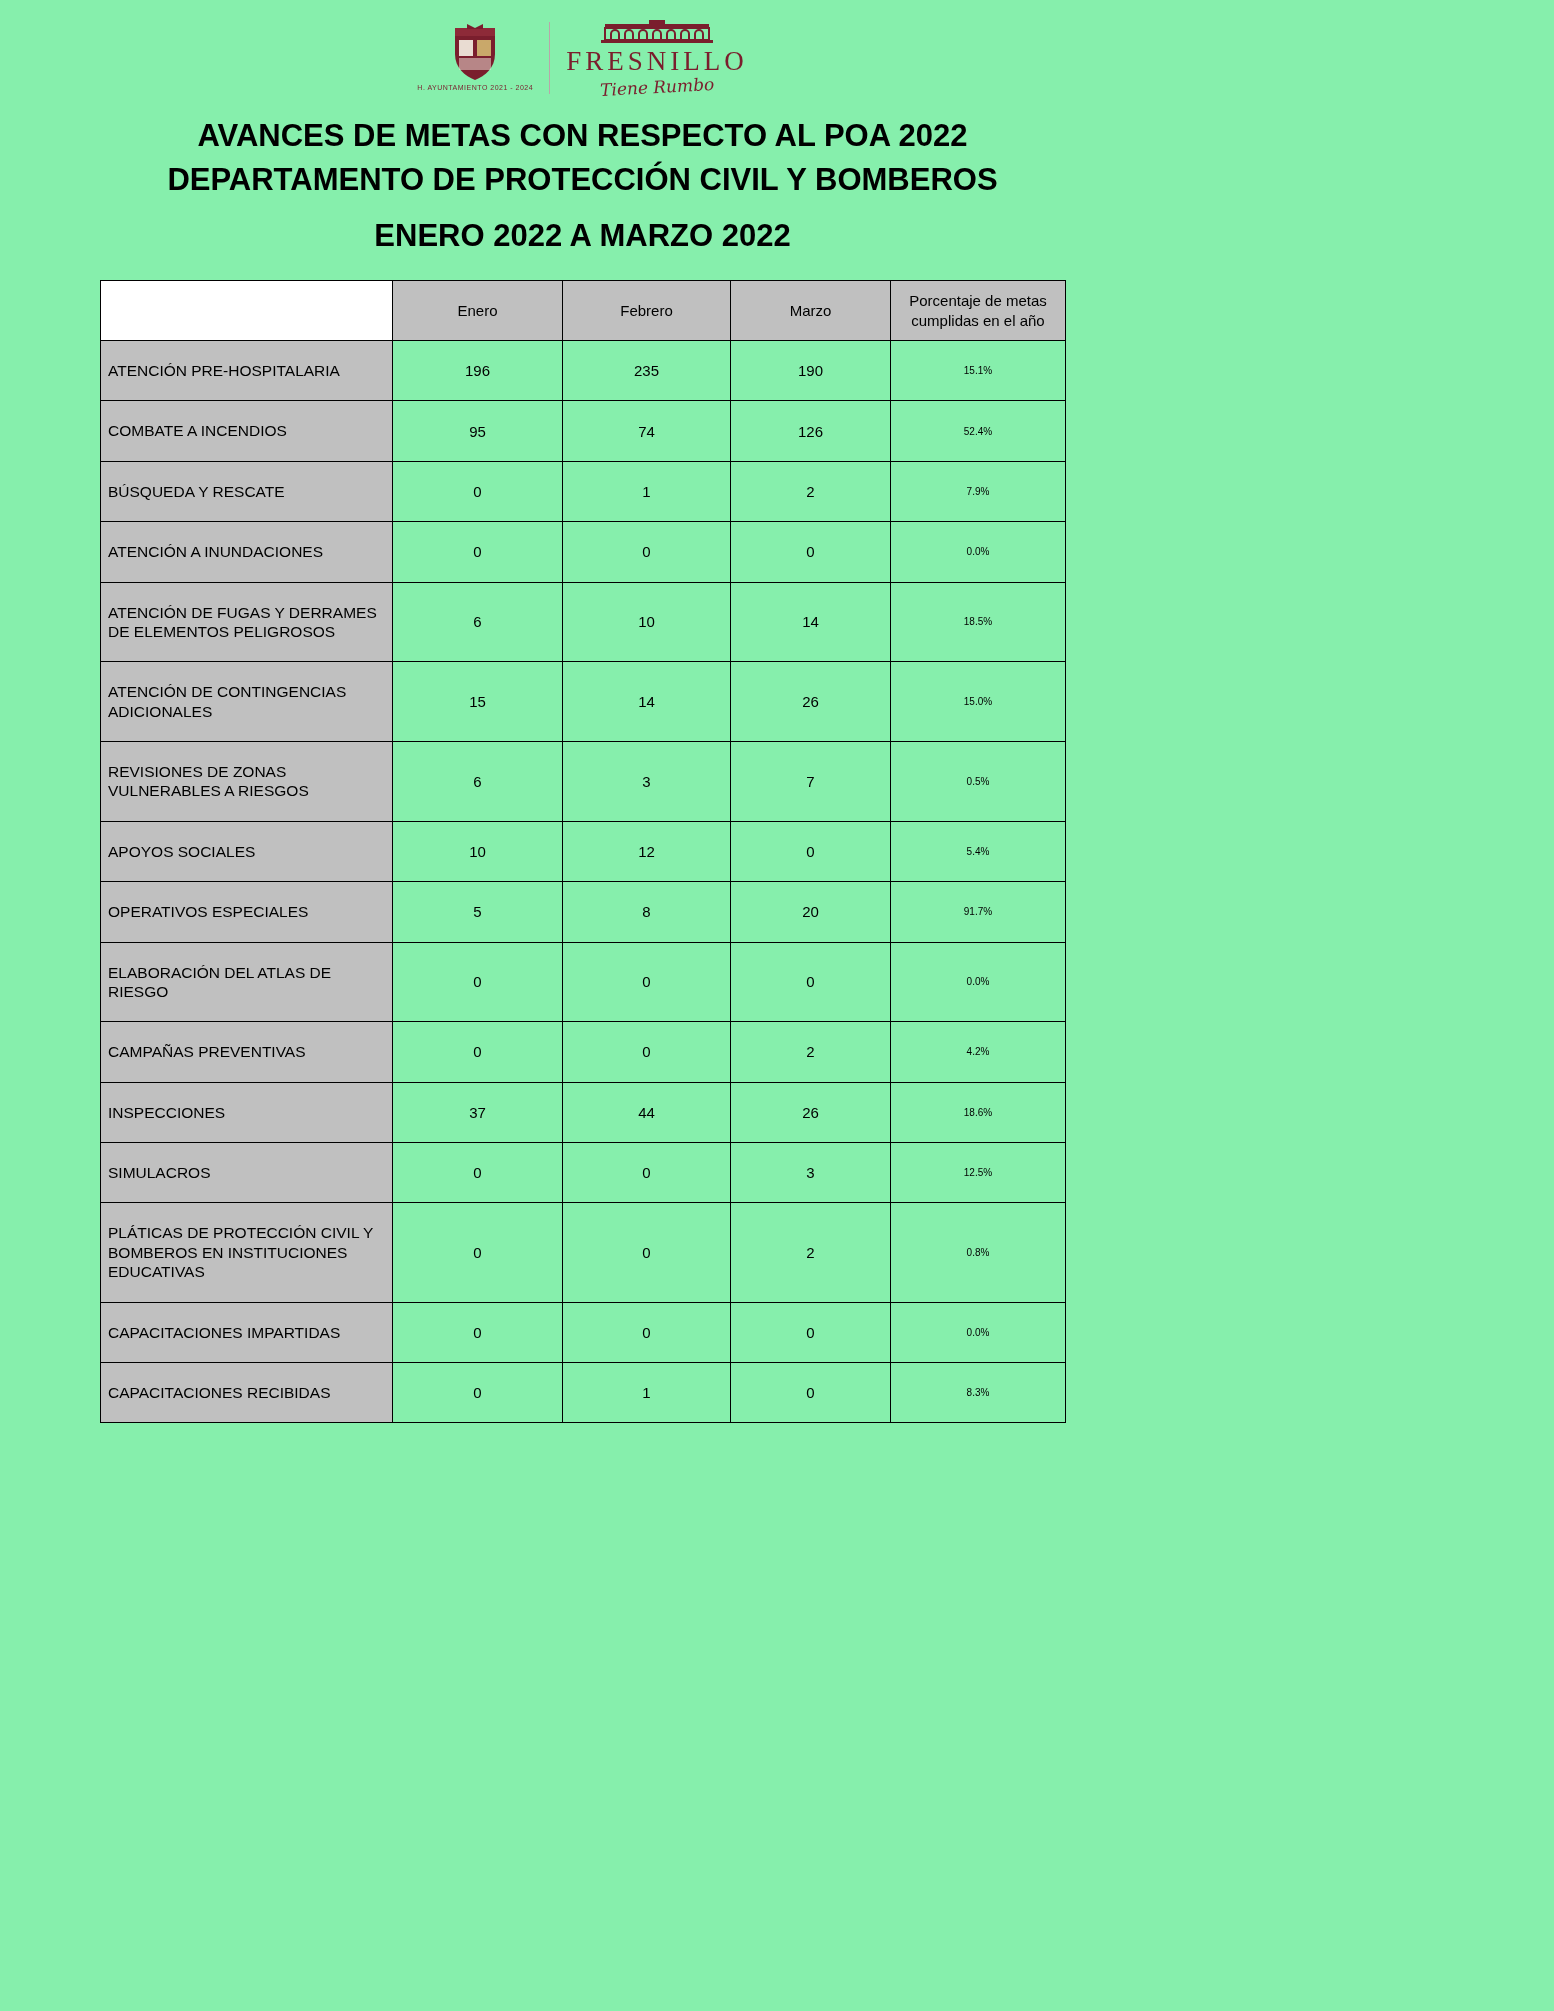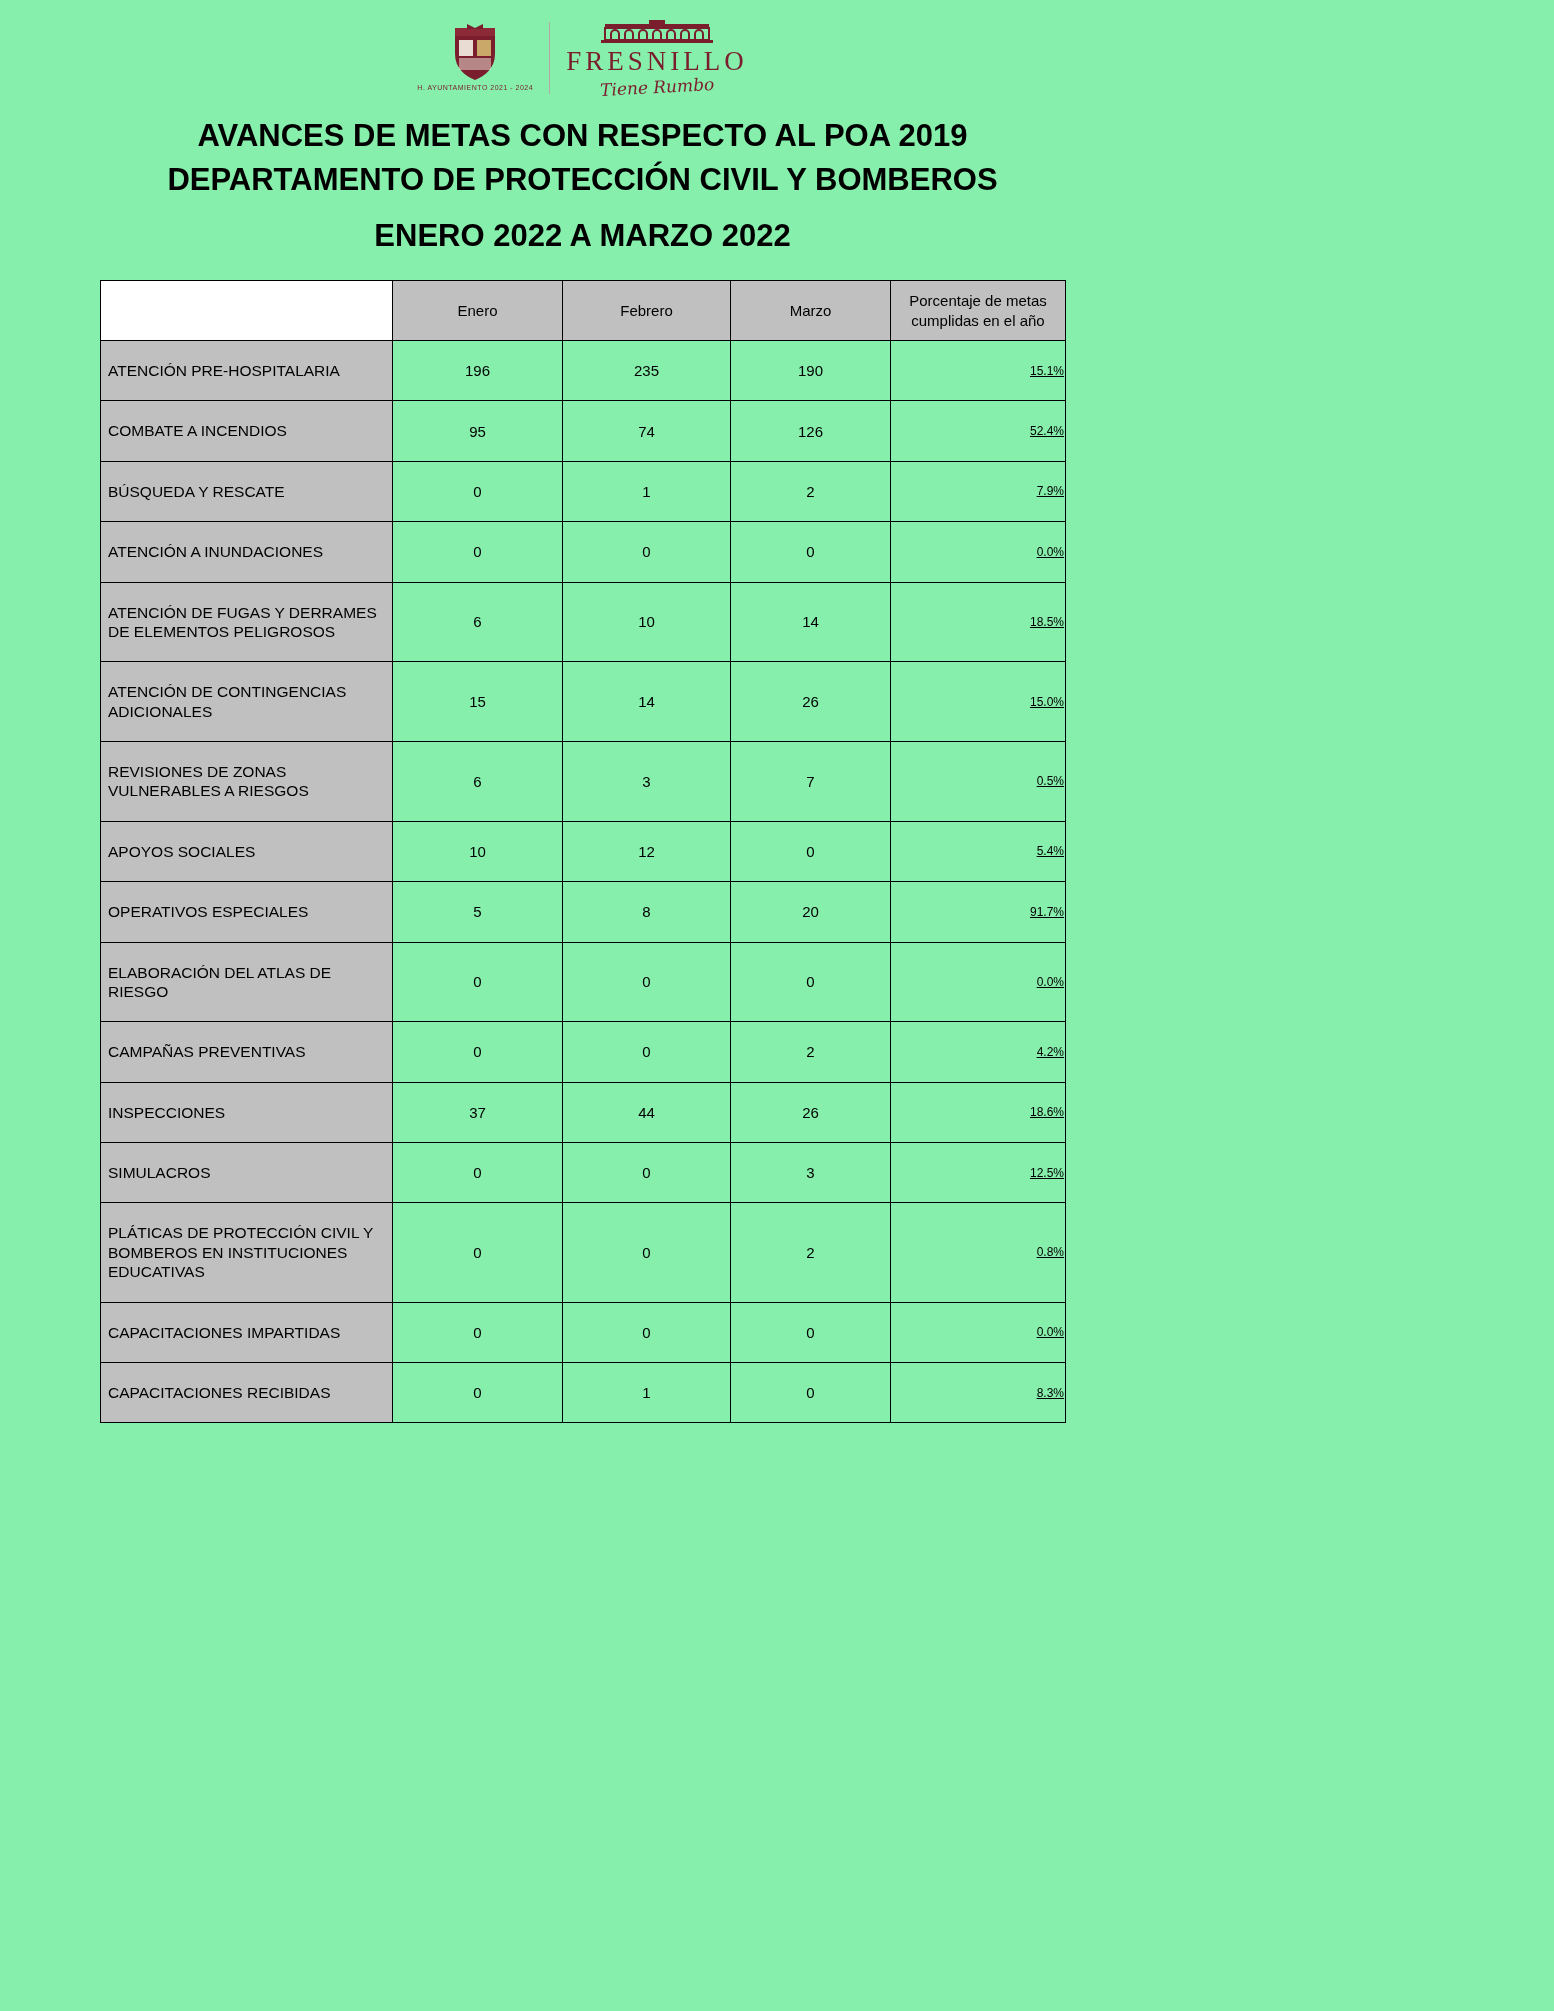--- a/index.html
+++ b/index.html
@@ -22,21 +22,21 @@
   .title-main { font-size:31px; font-weight:bold; line-height:1.42; margin:0 auto; max-width:940px; }
   .title-sub { font-size:31px; font-weight:bold; margin-top:16px; }
 
   
   table.report { border-collapse:collapse; margin-top:26px; table-layout:fixed; width:965px; }
   table.report td, table.report th { border:1px solid #000; font-weight:normal; }
   td.corner { border:none; background:#fff; }
   th.colhead { background:#c0c0c0; font-size:15px; text-align:center; vertical-align:middle; height:60px; padding:4px 8px; line-height:1.3; }
   th.rowlabel { background:#c0c0c0; font-size:15.5px; text-align:left; vertical-align:middle; padding:20px 7px; line-height:1.25; height:59px; }
   td.val { font-size:15px; font-weight:bold; text-align:center; vertical-align:middle; height:59px; }
-  td.pct { font-size:12px; font-weight:bold; text-align:right; vertical-align:middle;text-decoration:underline; }
+  td.pct { font-size:10px; font-weight:bold; text-align:center; vertical-align:middle; }
 </style>
 </head>
 <body>
 
 <div class="page">
   <div class="content">
 
     <div class="logo-row">
       <div class="crest-wrap">
         <svg width="52" height="58" viewBox="0 0 52 58">
@@ -57,21 +57,21 @@
           <path d="M14 20 v-6 a4 4 0 0 1 8 0 v6 M28 20 v-6 a4 4 0 0 1 8 0 v6 M42 20 v-6 a4 4 0 0 1 8 0 v6 M56 20 v-6 a4 4 0 0 1 8 0 v6 M70 20 v-6 a4 4 0 0 1 8 0 v6 M84 20 v-6 a4 4 0 0 1 8 0 v6 M98 20 v-6 a4 4 0 0 1 8 0 v6" fill="none" stroke="#7a1e2d" stroke-width="2"></path>
           <rect x="8" y="4" width="104" height="3" fill="#7a1e2d"></rect>
           <rect x="52" y="0" width="16" height="5" fill="#7a1e2d"></rect>
         </svg>
         <div class="brand-name">FRESNILLO</div>
         <div class="brand-tagline">Tiene Rumbo</div>
       </div>
     </div>
 
     <div class="title-block">
-      <p class="title-main">AVANCES DE METAS CON RESPECTO AL POA 2019 DEPARTAMENTO DE PROTECCIÓN CIVIL Y BOMBEROS</p>
+      <p class="title-main">AVANCES DE METAS CON RESPECTO AL POA 2022 DEPARTAMENTO DE PROTECCIÓN CIVIL Y BOMBEROS</p>
       <div class="title-sub">ENERO 2022 A MARZO 2022</div>
     </div>
 
     <table class="report">
       <colgroup>
         <col style="width:292px">
           <col style="width:170px">
           <col style="width:168px">
           <col style="width:160px">
           <col style="width:175px">

